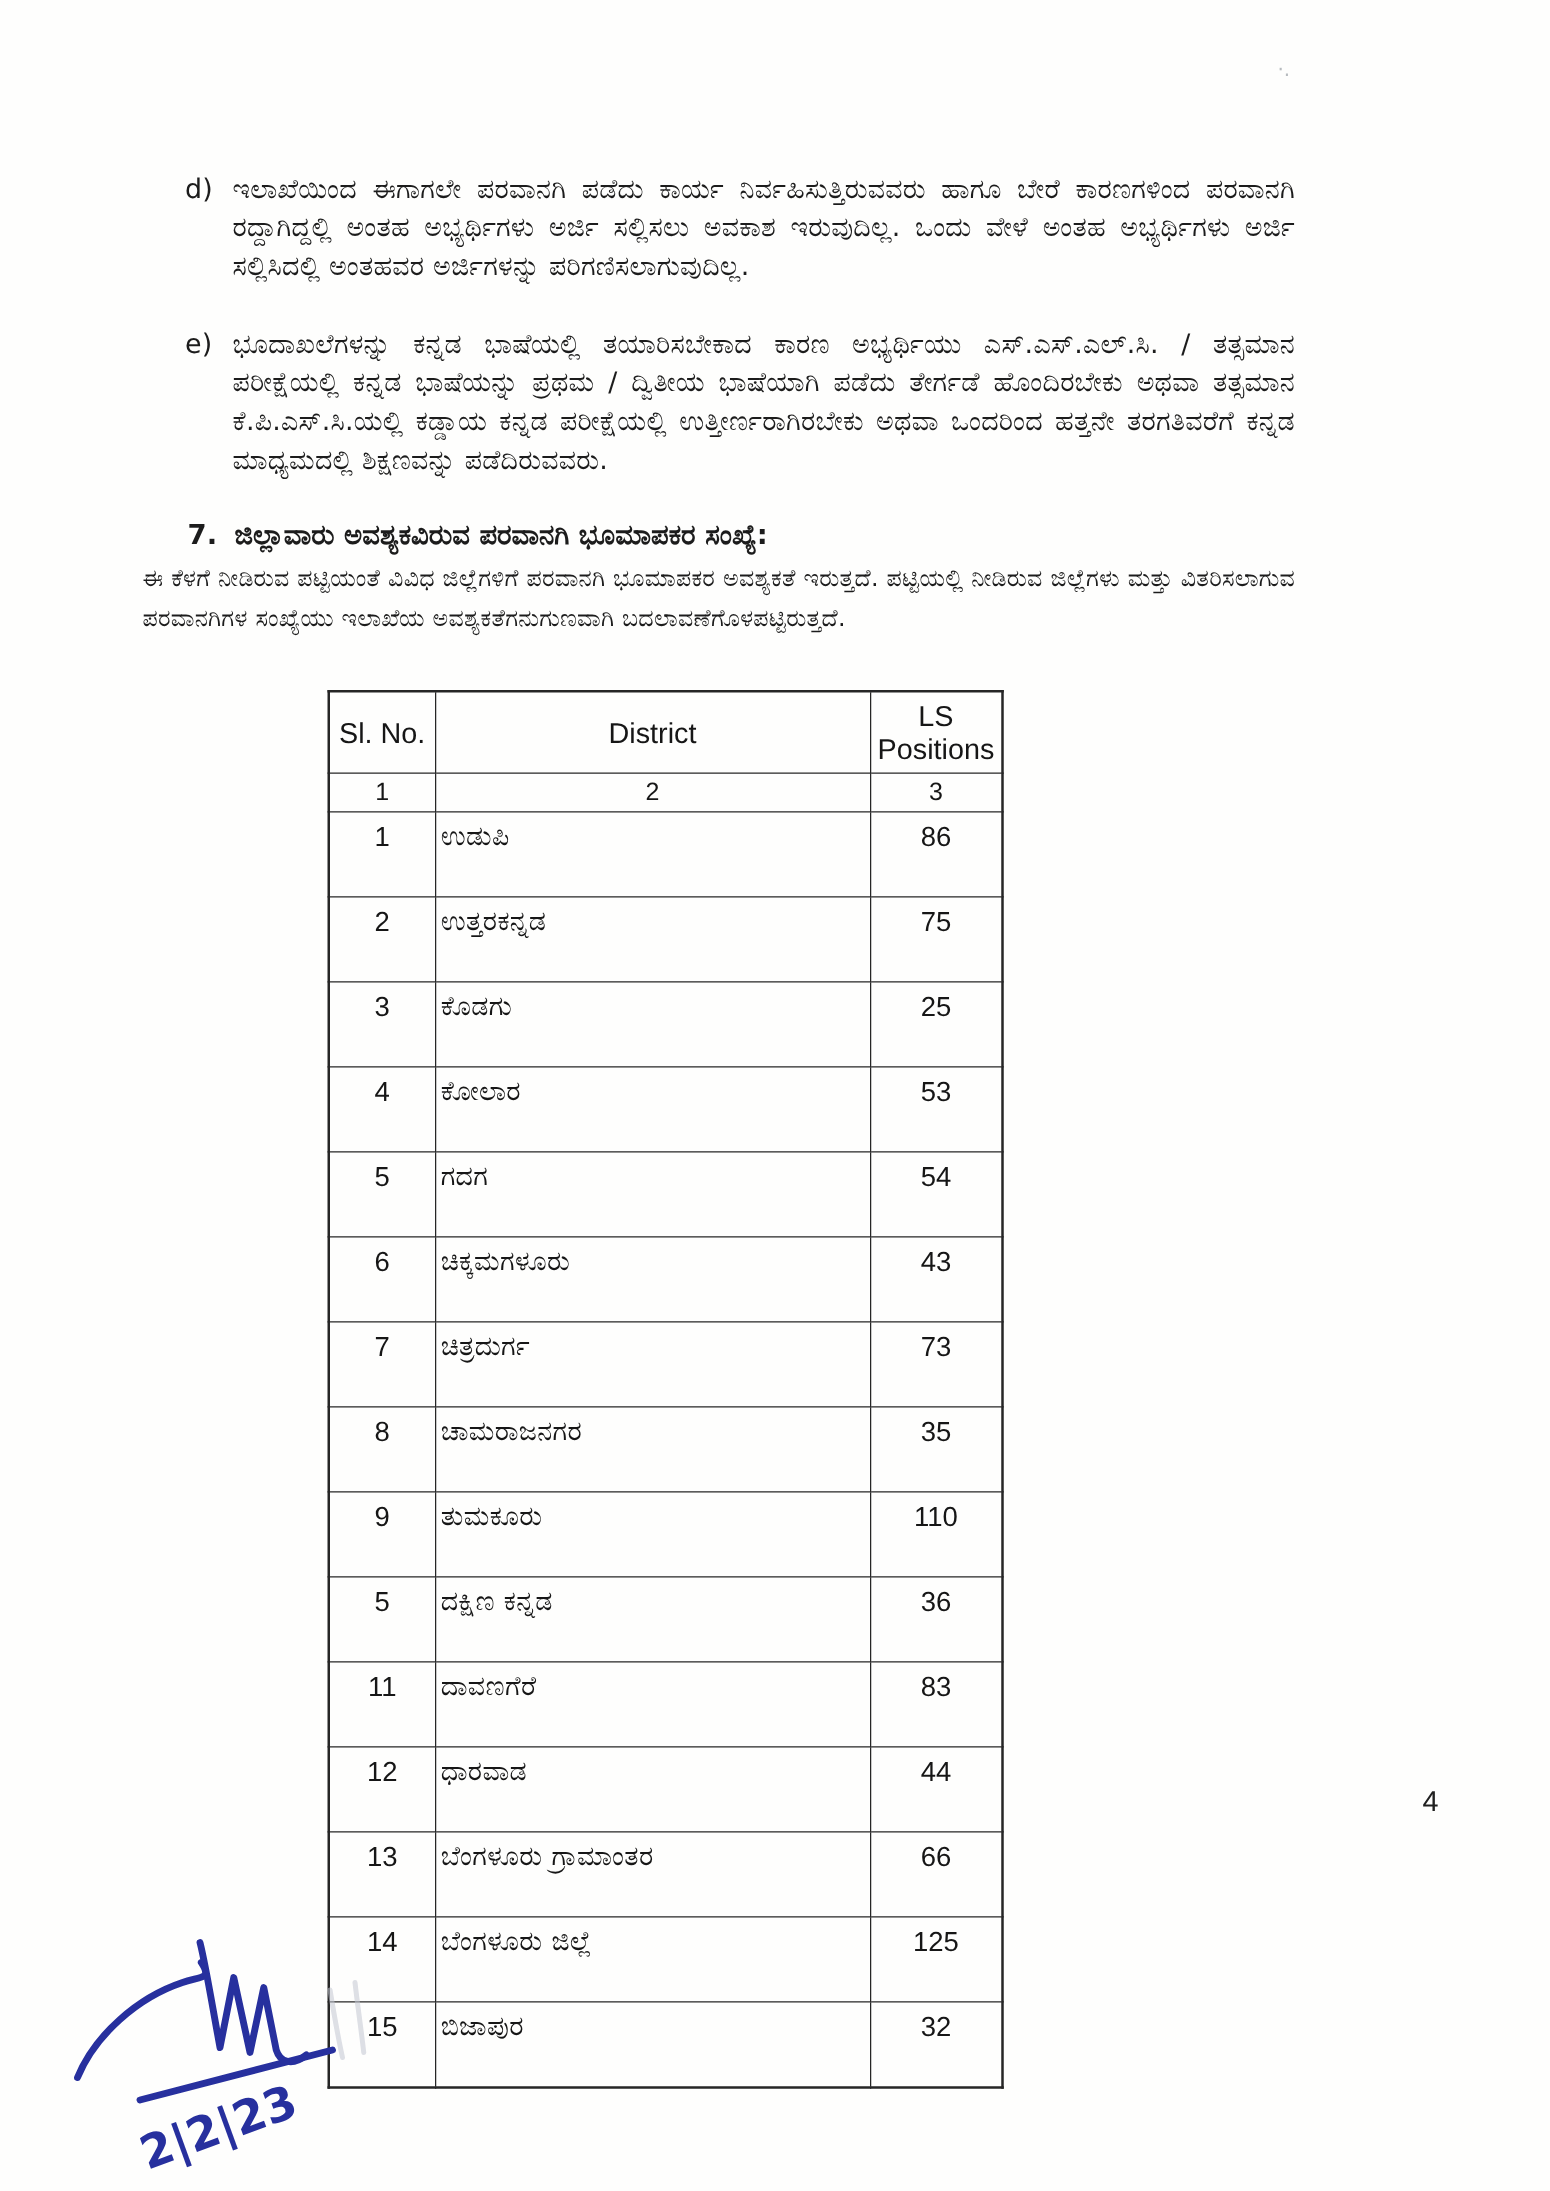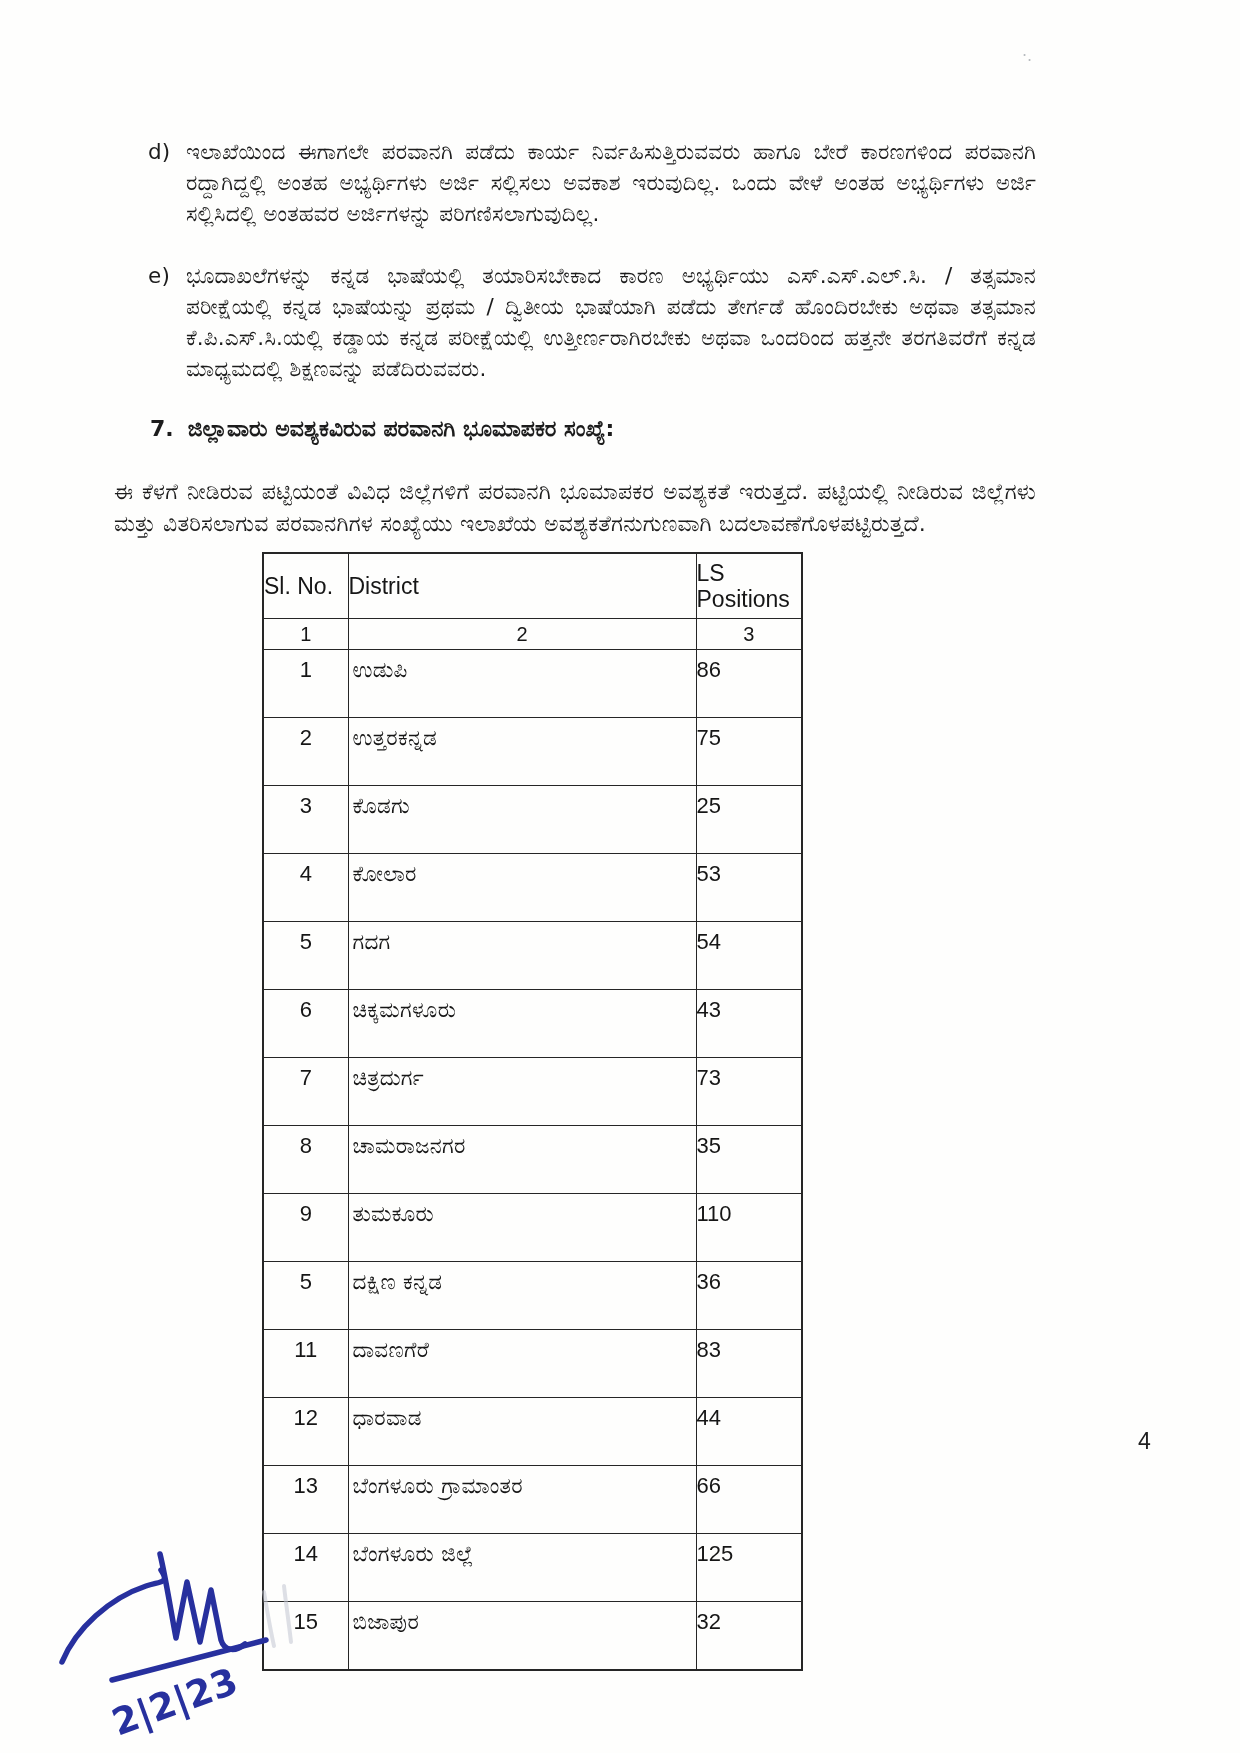--- a/index.html
+++ b/index.html
@@ -23,60 +23,61 @@
   .hang .lbl{flex:0 0 38px;}
   .hang .txt{flex:1 1 auto;text-align:justify;}
   #para-d{left:148px;top:136px;}
   #para-e{left:148px;top:260px;}
   #sec7-head{
     position:absolute;left:150px;top:414px;
     display:flex;gap:14px;
     font-size:22px;font-weight:bold;line-height:30px;
   }
   #sec7-body{
-    position:absolute;left:114px;top:476px;width:922px;
-    font-size:22px;line-height:31.5px;text-align:justify;letter-spacing:.2px;
+    position:absolute;left:114px;top:448px;width:922px;
+    font-size:19px;line-height:31.5px;text-align:justify;letter-spacing:.2px;
   }
   
   table.districts{
     position:absolute;left:262px;top:552px;
     border-collapse:collapse;table-layout:fixed;
     font-size:22px;
     color:#161616;
   }
   table.districts col.c1{width:85px;}
   table.districts col.c2{width:348px;}
   table.districts col.c3{width:106px;}
   table.districts th,table.districts td{
     border:1.5px solid #262626;
     padding:0;
     font-weight:normal;
   }
   table.districts{border:2px solid #262626;}
   tr.hdr th{
-    height:64px;text-align:left;vertical-align:middle;
+    height:64px;text-align:center;vertical-align:middle;
     font-family:"Liberation Sans","DejaVu Sans",sans-serif;
     font-size:23px;line-height:26px;
   }
   tr.colnums td{
     height:30px;text-align:center;vertical-align:middle;
     font-family:"Liberation Sans","DejaVu Sans",sans-serif;
     font-size:20px;
   }
   tr.datarow td{height:60px;vertical-align:top;padding-top:7px;}
   tr.datarow td.sl{
     text-align:center;
     font-family:"Liberation Sans","DejaVu Sans",sans-serif;
     font-size:22px;
   }
   tr.datarow td.dist{
     text-align:left;padding-left:4px;
     font-size:21.5px;letter-spacing:.3px;
   }
   tr.datarow td.ls{
+    text-align:center;
     font-family:"Liberation Sans","DejaVu Sans",sans-serif;
     font-size:22px;
   }
   
   #pageno{
     position:absolute;left:1138px;top:1428px;
     font-family:"Liberation Sans","DejaVu Sans",sans-serif;
     font-size:23px;color:#202020;
   }
   

